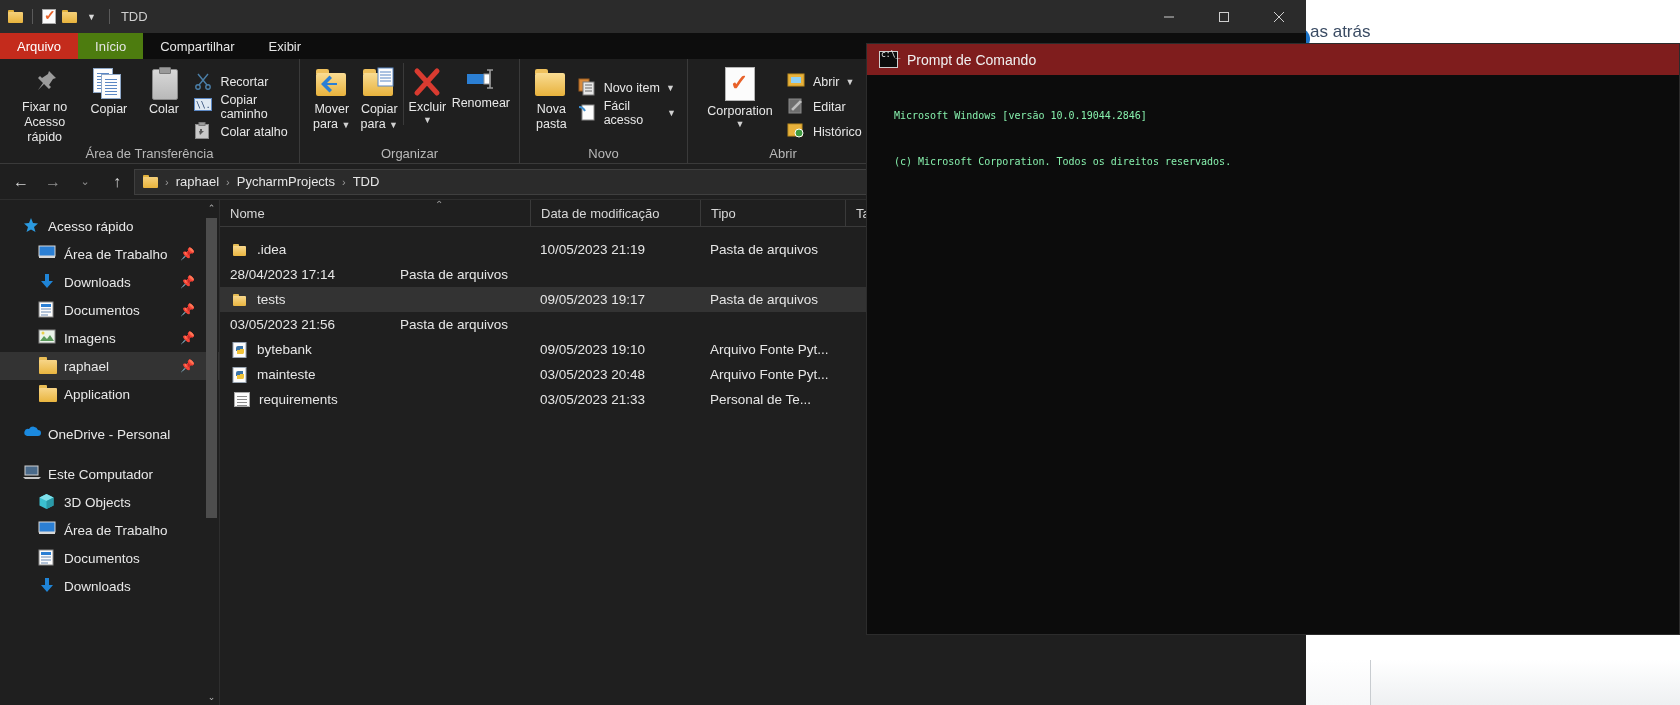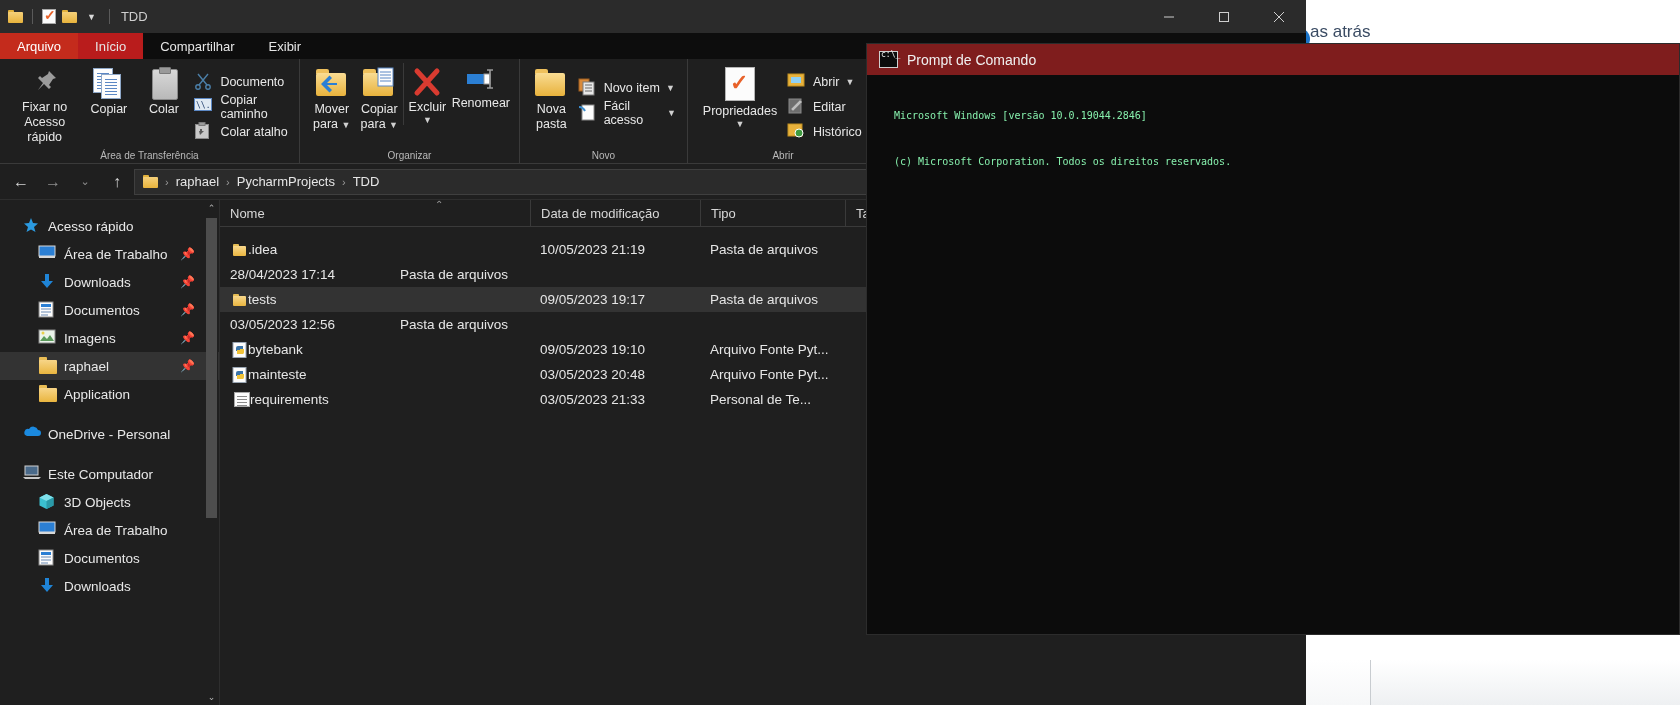--- a/index.html
+++ b/index.html
@@ -85,36 +85,36 @@
   }
   .wc svg { display: block; }
 
   
   #tabs { height: 26px; background: #0d0d0d; display: flex; align-items: stretch; }
   .tab {
     display: flex; align-items: center; padding: 0 17px;
     font-size: 13px; color: #e6e6e6;
   }
   .tab.file { background: #c42b1c; color: #ffffff; }
-  .tab.active { background: #b91c1c; }
+  .tab.active { background: #4d7c0f; }
 
   
   #ribbon {
     height: 105px; background: #1f1f1f; position: relative;
     border-bottom: 1px solid #3a3a3a;
     display: flex; align-items: stretch;
   }
   .rgroup {
     position: relative; display: flex; align-items: flex-start;
     padding: 4px 8px 0 8px; border-right: 1px solid #3a3a3a;
   }
   .rgroup:last-child { border-right: none; }
   .glabel {
     position: absolute; bottom: 2px; left: 0; right: 0; text-align: center;
-    font-size: 10px; color: #b9b9b9;
+    font-size: 13px; color: #b9b9b9;
   }
   .bigbtn {
     width: 66px; display: flex; flex-direction: column; align-items: center;
     padding-top: 4px; text-align: center;
   }
   .bigbtn .lbl { font-size: 12.5px; color: #e8e8e8; line-height: 15px; margin-top: 3px; }
   .smallcol { display: flex; flex-direction: column; justify-content: flex-start; padding-top: 6px; }
   .smallbtn {
     display: flex; align-items: center; gap: 6px; height: 25px;
     font-size: 12.5px; color: #e8e8e8; padding: 0 3px;
@@ -232,21 +232,21 @@
   #colhead .ch:first-child { border-left: none; }
   .sortcaret {
     position: absolute; top: -1px; font-size: 10px; color: #9a9a9a;
   }
   .frow {
     display: flex; height: 25px; align-items: center; font-size: 13.5px;
     color: #e6e6e6;
   }
   .frow.sel { background: #333333; }
   .fcell { padding-left: 10px; overflow: hidden; white-space: nowrap; }
-  .fname { display: flex; align-items: center; padding-left: 12px; }
+  .fname { display: flex; align-items: center; gap: 9px; padding-left: 12px; }
   .fico { width: 16px; height: 16px; position: relative; flex: 0 0 16px; }
   .fico-folder::before {
     content: ""; position: absolute; left: 1px; top: 2px; width: 6px; height: 3px;
     background: #e6bd55; border-radius: 1px 1px 0 0;
   }
   .fico-folder::after {
     content: ""; position: absolute; left: 1px; top: 4px; width: 13px; height: 10px;
     background: linear-gradient(180deg,#f8d88d,#e9b540); border-radius: 1px;
   }
   .fico-txt {
@@ -359,21 +359,21 @@
       </div>
       <div class="smallcol">
         <div class="smallbtn">
           <span class="ic">
             <svg width="18" height="18" viewBox="0 0 18 18">
               <path d="M4 2l9 11M14 2L5 13" stroke="#4b7fa8" stroke-width="1.4" fill="none"></path>
               <circle cx="4" cy="15" r="2.2" fill="none" stroke="#4b7fa8" stroke-width="1.4"></circle>
               <circle cx="14" cy="15" r="2.2" fill="none" stroke="#4b7fa8" stroke-width="1.4"></circle>
             </svg>
           </span>
-          <span>Documento</span>
+          <span>Recortar</span>
         </div>
         <div class="smallbtn">
           <span class="ic">
             <svg width="18" height="16" viewBox="0 0 18 16">
               <rect x="0.5" y="1.5" width="17" height="12" fill="#dfe9f2" stroke="#5b87c4"></rect>
               <text x="2" y="11" font-size="8" fill="#1f3d6b" font-family="DejaVu Sans Mono, monospace">\\..</text>
             </svg>
           </span>
           <span>Copiar caminho</span>
         </div>
@@ -465,21 +465,21 @@
           <span>Fácil acesso</span>
           <span class="caret-dn">▼</span>
         </div>
       </div>
       <div class="glabel">Novo</div>
     </div>
 
     <div class="rgroup" style="width:190px">
       <div class="bigbtn" style="width:88px">
         <span class="propic"></span>
-        <span class="lbl">Propriedades</span>
+        <span class="lbl">Corporation</span>
         <span class="caret-dn">▼</span>
       </div>
       <div class="smallcol">
         <div class="smallbtn">
           <span class="ic">
             <svg width="18" height="16" viewBox="0 0 18 16">
               <rect x="1" y="2" width="16" height="12" fill="#e8b23c" stroke="#c08f22"></rect>
               <rect x="4" y="5" width="10" height="6" fill="#8fd0f5"></rect>
             </svg>
           </span>
@@ -705,21 +705,21 @@
       <div class="frow sel">
         <div class="fcell fname" style="width:310px">
           <span class="fico fico-folder"></span>
           <span>tests</span>
         </div>
         <div class="fcell" style="width:170px">09/05/2023 19:17</div>
         <div class="fcell" style="width:145px">Pasta de arquivos</div>
       </div>
 
       <div class="frow">
-        <div class="fcell" style="width:170px">03/05/2023 12:56</div>
+        <div class="fcell" style="width:170px">03/05/2023 21:56</div>
         <div class="fcell" style="width:145px">Pasta de arquivos</div>
       </div>
 
       <div class="frow">
         <div class="fcell fname" style="width:310px">
           <span class="fico">
             <svg width="16" height="16" viewBox="0 0 16 16">
               <rect x="1" y="0.5" width="13" height="15" fill="#fcfcfc" stroke="#9aa6b4"></rect>
               <path d="M5 4h6v4H8v1H4V6a2 2 0 012-2z" fill="#3a73a8"></path>
               <path d="M11 12H5V8h3V7h4v3a2 2 0 01-1 2z" fill="#f0c33a"></path>

